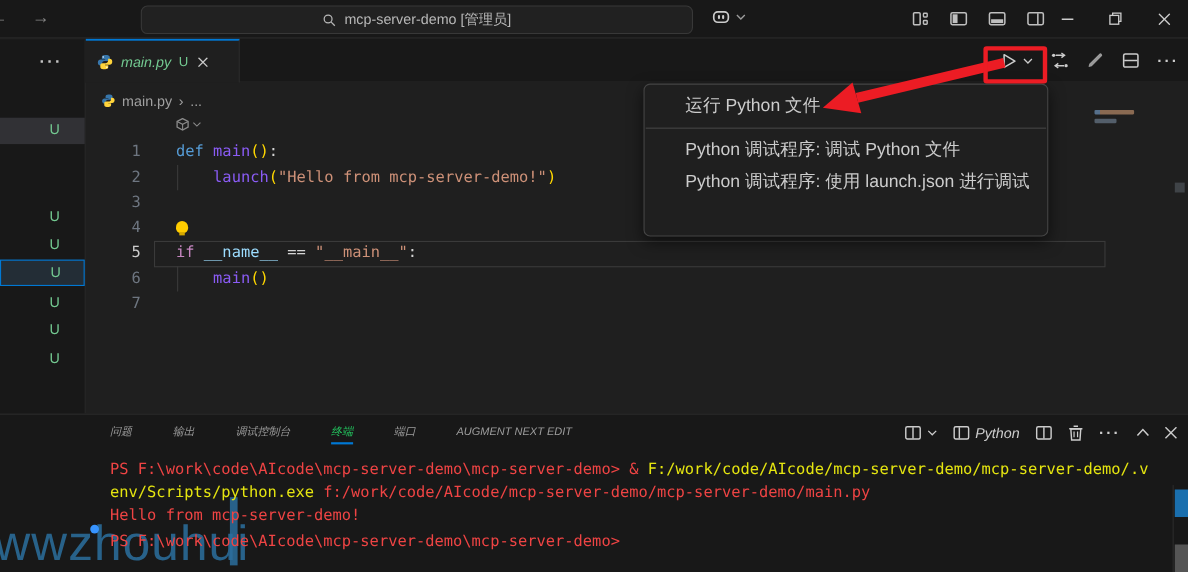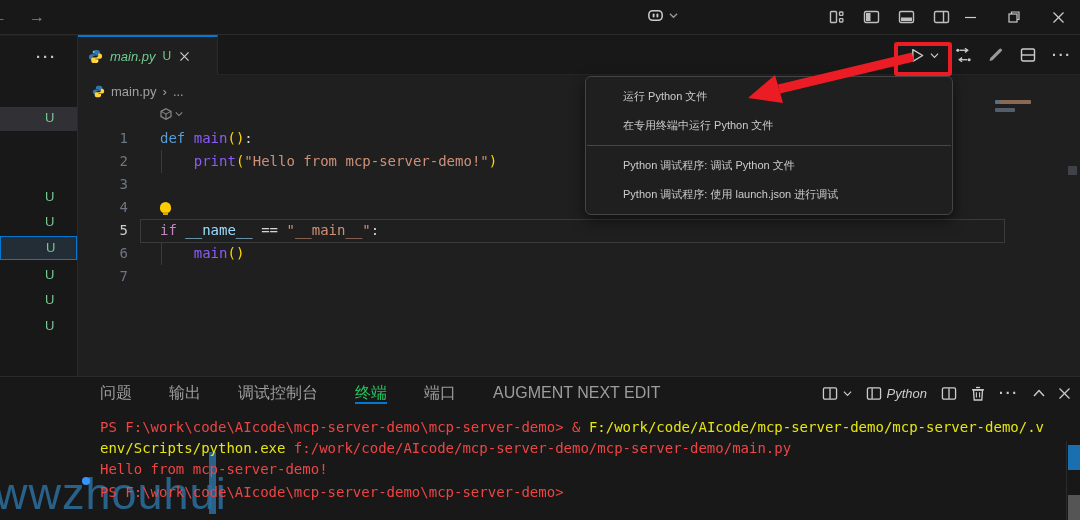--- a/index.html
+++ b/index.html
@@ -68,35 +68,35 @@
   .mm1 { width:36px; height:4px; border-radius:1px;
     background:linear-gradient(90deg,#56708c 0 5px,#8a6a52 5px 100%); margin-bottom:4px; }
   .mm2 { width:20px; height:4px; border-radius:1px; background:#5d6a78; opacity:.85; }
   #ed-scroll { position:absolute; right:3px; top:130px; width:9px; height:9px; background:#3f4347; }
 
   
   #run-menu { position:absolute; left:585px; top:76px; width:368px; height:139px;
     background:#1f1f1f; border:1px solid #454545; border-radius:6px; z-index:50;
     box-shadow:0 5px 14px rgba(0,0,0,.55); padding-top:5px; }
   .menu-item { height:29px; line-height:29px; padding-left:37px; color:#cccccc;
-    font-size:11px; white-space:nowrap; }
+    font-size:16px; white-space:nowrap; }
   .menu-sep { height:1px; background:#454545; margin:5px 1px; }
 
   
   #anno-rect { position:absolute; left:894px; top:42px; width:58px; height:34px;
     border:4px solid #ec1c24; border-radius:3px; z-index:210; pointer-events:none; }
   #anno-arrow { position:absolute; left:0; top:0; width:1080px; height:520px;
     z-index:205; pointer-events:none; }
 
   
   #panel { position:absolute; left:0; top:376px; width:1080px; height:144px;
     background:#181818; border-top:1px solid #2b2b2b; }
   #panel-tabs { position:absolute; left:100px; top:0; height:32px; display:flex;
     align-items:center; gap:37px; }
-  .ptab { color:#9d9d9d; font-size:16px; height:32px; line-height:32px; position:relative; white-space:nowrap; }
+  .ptab { color:#9d9d9d; font-size:10px; height:32px; line-height:32px; position:relative; white-space:nowrap;font-style:italic; }
   .ptab.active { color:#22c55e; }
   .ptab.active::after { content:""; position:absolute; left:0; right:0; bottom:5px;
     border-bottom:2px solid #0078d4; }
   #panel-toolbar { position:absolute; right:10px; top:0; height:32px; display:flex;
     align-items:center; gap:14px; color:#cccccc; }
   .pt-group { display:flex; align-items:center; gap:5px;font-style:italic; }
   #term-python-label { color:#cccccc; font-size:13px; }
 
   #terminal { position:absolute; left:0; top:32px; width:1080px; height:112px;
     font-family:"DejaVu Sans Mono","Liberation Mono",monospace; font-size:14px; }
@@ -114,20 +114,29 @@
   #watermark-bar { position:absolute; left:209px; top:452px; width:7px; height:62px;
     background:#2b6f9e; opacity:.85; z-index:1; }
 </style>
 </head>
 <body>
 
 <div id="titlebar">
   <span class="nav-arrow" style="left:-9px">←</span>
   <span class="nav-arrow" style="left:29px">→</span>
 
+  <div id="cmd-center">
+    <span>
+      <svg width="13" height="13" viewBox="0 0 16 16">
+          <circle cx="6.5" cy="6.5" r="4.4" fill="none" stroke="#b8b8b8" stroke-width="1.4"></circle>
+          <line x1="10" y1="10" x2="14" y2="14" stroke="#b8b8b8" stroke-width="1.4"></line>
+        </svg>
+    </span>
+    <span>mcp-server-demo [管理员]</span>
+  </div>
 
   <div id="copilot">
     <span>
       <svg width="19" height="19" viewBox="0 0 20 20">
           <rect x="3" y="5" width="14" height="10" rx="4" fill="none" stroke="#cccccc" stroke-width="1.6"></rect>
           <rect x="7" y="8" width="2" height="4" rx="1" fill="#cccccc"></rect>
           <rect x="11" y="8" width="2" height="4" rx="1" fill="#cccccc"></rect>
         </svg>
     </span>
     <span>
@@ -287,21 +296,21 @@
             </svg><svg width="8" height="6" viewBox="0 0 10 7">
               <polyline points="1,1.5 5,5.5 9,1.5" fill="none" stroke="#8a8a8a" stroke-width="1.3"></polyline>
             </svg></span></span>
       </div>
       <div class="code-row">
         <span class="gutter">1</span>
         <span class="cline"><span class="tk-kw">def </span><span class="tk-fn">main</span><span class="tk-br">(</span><span class="tk-br">)</span><span class="tk-pl">:</span></span>
       </div>
       <div class="code-row">
         <span class="gutter">2</span>
-        <span class="cline"><span class="iguide"></span><span class="tk-pl">    </span><span class="tk-fn">print</span><span class="tk-br">(</span><span class="tk-str">"Hello from mcp-server-demo!"</span><span class="tk-br">)</span></span>
+        <span class="cline"><span class="iguide"></span><span class="tk-pl">    </span><span class="tk-fn">launch</span><span class="tk-br">(</span><span class="tk-str">"Hello from mcp-server-demo!"</span><span class="tk-br">)</span></span>
       </div>
       <div class="code-row">
         <span class="gutter">3</span>
         <span class="cline"></span>
       </div>
       <div class="code-row">
         <span class="gutter">4</span>
         <span class="cline"><span class="bulb"></span></span>
       </div>
       <div class="code-row current">
@@ -320,21 +329,20 @@
 
   <div id="minimap">
     <div class="mm1"></div>
       <div class="mm2"></div>
   </div>
   <div id="ed-scroll"></div>
 </div>
 
 <div id="run-menu">
   <div class="menu-item">运行 Python 文件</div>
-  <div class="menu-item">在专用终端中运行 Python 文件</div>
   <div class="menu-sep"></div>
   <div class="menu-item">Python 调试程序: 调试 Python 文件</div>
   <div class="menu-item">Python 调试程序: 使用 launch.json 进行调试</div>
 </div>
 
 <div id="anno-rect"></div>
 <svg id="anno-arrow">
   <line x1="913" y1="57" x2="779" y2="89" stroke="#ec1c24" stroke-width="9"></line>
   <polygon points="748,98 775,75 783,103" fill="#ec1c24"></polygon>
 </svg>

